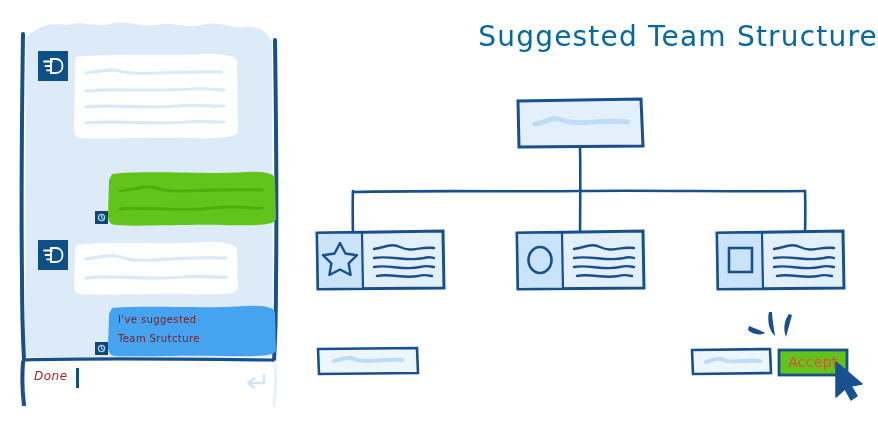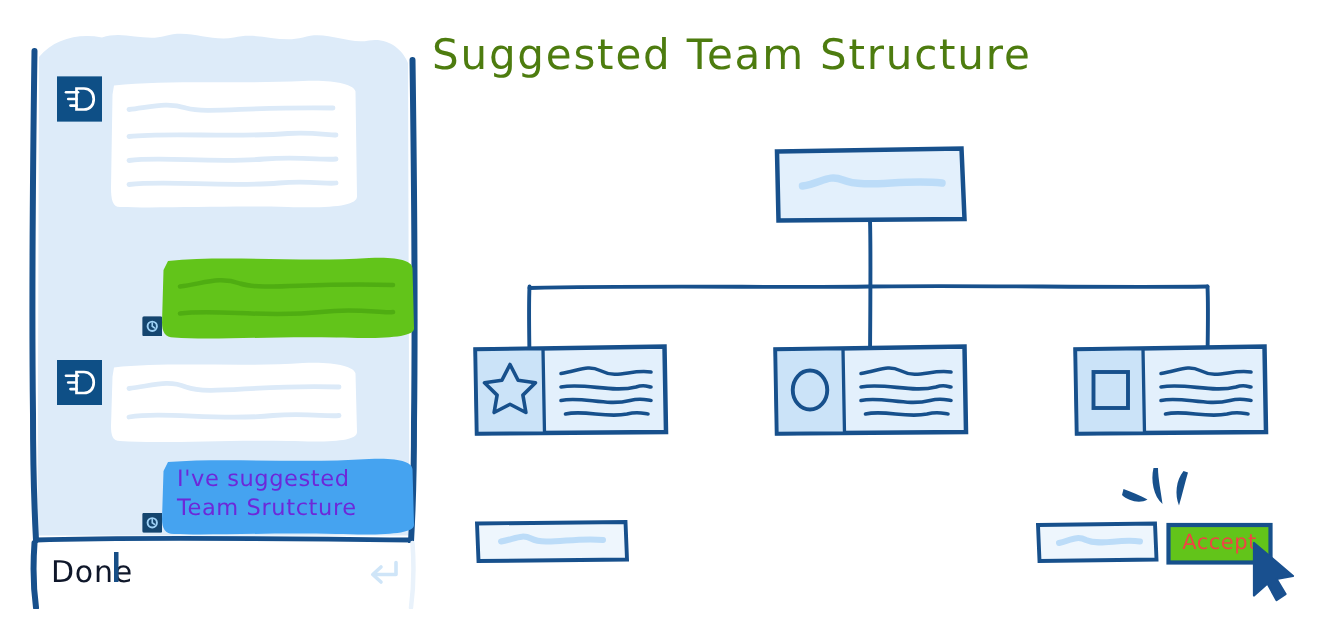--- a/index.html
+++ b/index.html
@@ -59,46 +59,47 @@
     position: absolute;
     width: 13px;
     height: 13px;
     background: #14456f;
     border-radius: 1px;
   }
   .badge svg { display: block; }
 
   .bubble-text {
     position: absolute;
-    color: #6d28d9;
-    font-family: "DejaVu Sans", sans-serif;
-    font-size: 15px;
+    color: #7f1d1d;
+    font-family: "DejaVu Sans", sans-serif;
+    font-size: 10px;
     line-height: 19px;
     letter-spacing: 0.4px;
     white-space: pre-line;
     left: 12px;
     top: 6px;
   }
 
   
   #input-bar {
     position: absolute;
     left: 0;
     top: 341px;
     width: 262px;
     height: 49px;
   }
   #input-text {
     position: absolute;
     left: 16px;
     top: 12px;
-    font-size: 20px;
-    color: #0f172a;
+    font-size: 12px;
+    color: #b91c1c;
     font-family: "DejaVu Sans", sans-serif;
     letter-spacing: 0.5px;
+    font-style: italic;
   }
   #input-caret {
     position: absolute;
     left: 58px;
     top: 11px;
     width: 2.5px;
     height: 20px;
     background: #174e86;
   }
   #enter-key {
@@ -113,22 +114,22 @@
     left: 288px;
     top: 0;
     width: 590px;
     height: 429px;
   }
   #chart-title {
     position: absolute;
     left: 0;
     top: 20px;
     width: 590px;
-    text-align: left;
-    color: #4d7c0f;
+    text-align: right;
+    color: #0369a1;
     font-size: 28px;
     letter-spacing: 1.2px;
     font-family: "DejaVu Sans", sans-serif;
   }
 
   #accept-button-label {
     position: absolute;
     left: 781px;
     top: 354px;
     width: 64px;

